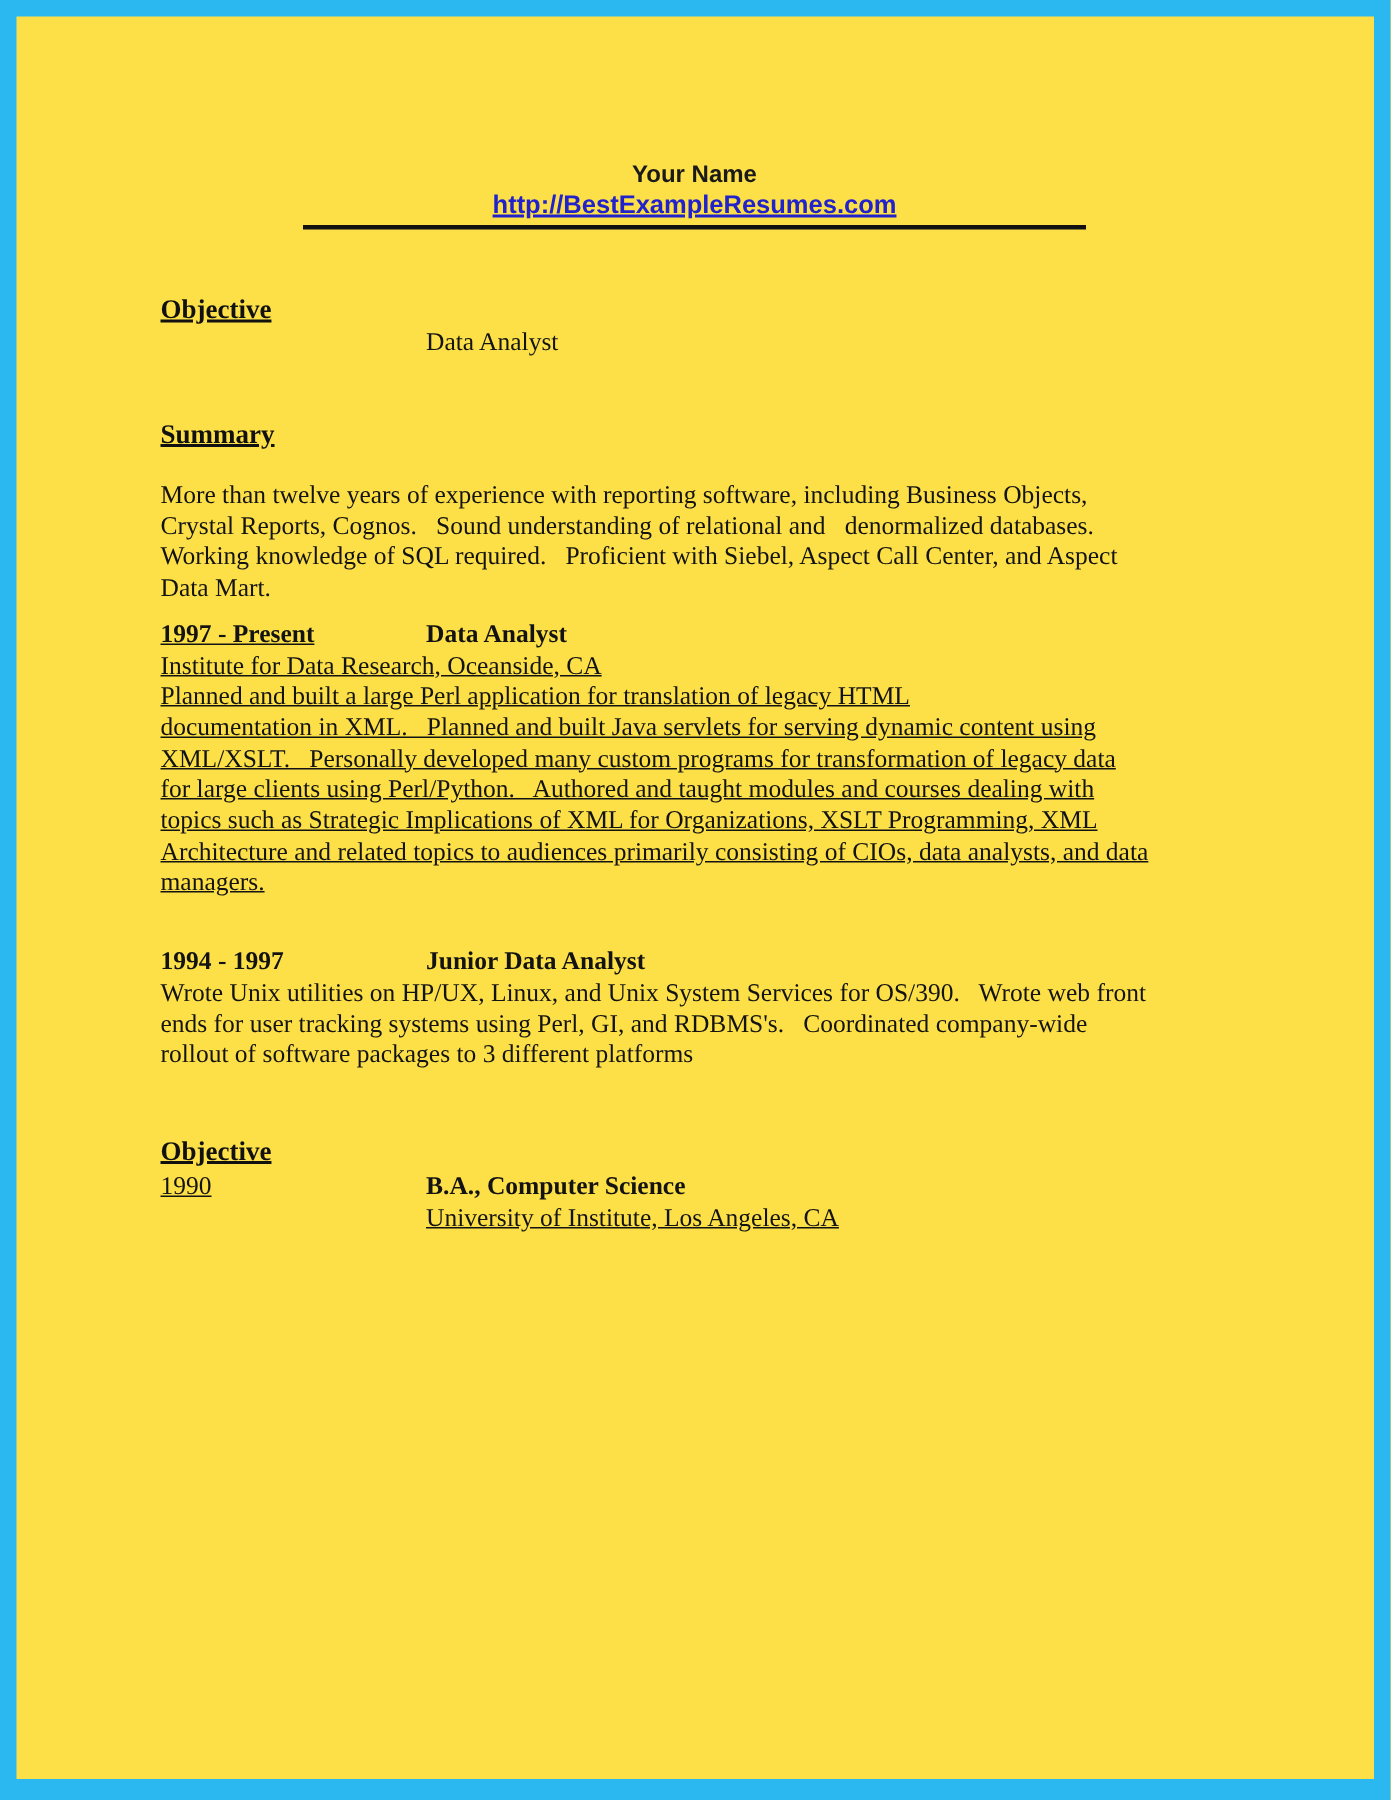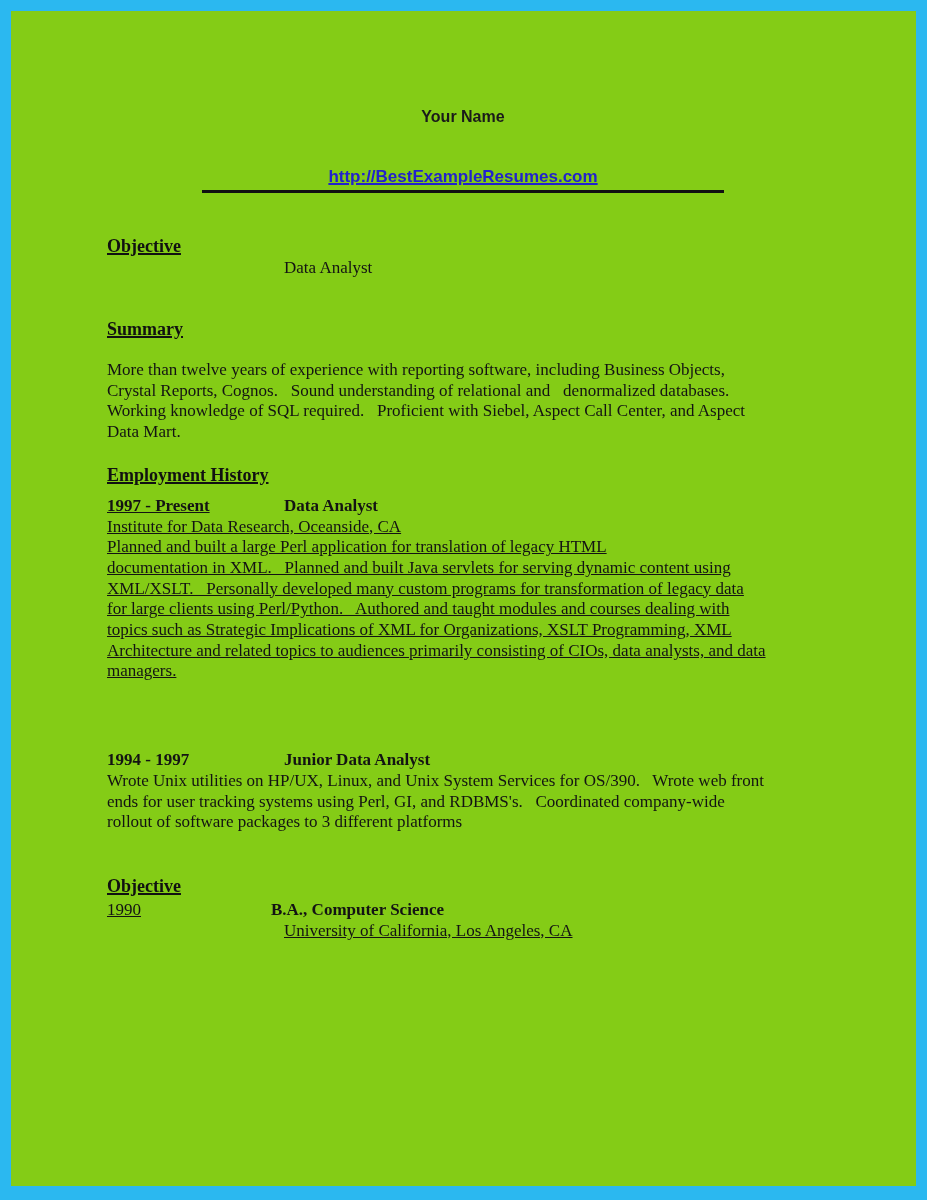--- a/index.html
+++ b/index.html
@@ -6,21 +6,21 @@
   body {
     width: 927px; height: 1200px;
     position: relative;
     background: var(--border-color, #2bb8f0);
     font-family: "Liberation Serif", serif;
     overflow: hidden;
   }
   .sheet {
     position: absolute;
     left: 11px; top: 11px; right: 11px; bottom: 14px;
-    background: #84cc16;
+    background: #fde047;
   }
   .content {
     position: absolute;
     left: 96px; top: 0;
     width: 712px;
     color: #131313;
   }
   
   .header { padding-top: 96px; text-align: center; }
   .header .name,
@@ -31,21 +31,20 @@
     color: #1a1a1a;
   }
   .header .website {
     display: inline-block;
     font-family: "Liberation Sans", sans-serif;
     font-weight: bold;
     font-size: 17px; line-height: 20px;
     color: var(--link-color, #2222cc);
     text-decoration: underline;
     text-decoration-thickness: 2px;
-    margin-top: 40px;
   }
   .rule {
     width: 522px; height: 3px;
     margin: 3px auto 0 auto;
     background: var(--rule-color, #111111);
   }
   
   h2.section-heading {
     margin: 0;
     font-size: 18px; line-height: 22px;
@@ -66,35 +65,35 @@
   }
   .para {
     margin: 0;
     font-size: 17px; line-height: 20.7px;
     white-space: pre;
   }
   .summary-para { margin-top: 20px; }
 
   .job { margin: 0; }
   .job-1 { margin-top: 10px; text-decoration: underline; }
-  .job-2 { margin-top: 68px; }
+  .job-2 { margin-top: 32px; }
   .job-title-row {
     position: relative;
     font-size: 17px; line-height: 20.7px;
     font-weight: bold;
   }
   .job-title-row .col2 { position: absolute; left: 177px; top: 0; }
   .job-company { font-size: 17px; line-height: 20.7px; }
 
   .edu-entry { position: relative; margin-top: 3px; text-decoration: underline; }
   .edu-year {
     font-size: 17px; line-height: 20.7px;
   }
   .edu-degree {
-    position: absolute; left: 164px; top: 0;
+    position: absolute; left: 177px; top: 0;
     font-size: 17px; line-height: 20.7px;
     font-weight: bold;
   }
   .edu-school {
     padding-left: 177px;
     font-size: 17px; line-height: 20.7px;
   }
 </style>
 </head>
 <body>
@@ -111,21 +110,20 @@
 
     <h2 class="section-heading h-objective">Objective</h2>
     <div class="objective-value">Data Analyst</div>
 
     <h2 class="section-heading h-summary">Summary</h2>
     <p class="para summary-para">More than twelve years of experience with reporting software, including Business Objects,
 Crystal Reports, Cognos.   Sound understanding of relational and   denormalized databases.
 Working knowledge of SQL required.   Proficient with Siebel, Aspect Call Center, and Aspect
 Data Mart.</p>
 
-    <h2 class="section-heading h-employment">Employment History</h2>
 
     <div class="job job-1">
       <div class="job-title-row">
         <span class="col1">1997 - Present</span>
         <span class="col2">Data Analyst</span>
       </div>
       <div class="job-company">Institute for Data Research, Oceanside, CA</div>
       <p class="para">Planned and built a large Perl application for translation of legacy HTML
 documentation in XML.   Planned and built Java servlets for serving dynamic content using
 XML/XSLT.   Personally developed many custom programs for transformation of legacy data
@@ -143,17 +141,17 @@
       <p class="para">Wrote Unix utilities on HP/UX, Linux, and Unix System Services for OS/390.   Wrote web front
 ends for user tracking systems using Perl, GI, and RDBMS's.   Coordinated company-wide
 rollout of software packages to 3 different platforms</p>
     </div>
 
     <h2 class="section-heading h-education">Objective</h2>
 
     <div class="edu-entry">
       <div class="edu-year">1990</div>
       <div class="edu-degree">B.A., Computer Science</div>
-      <div class="edu-school">University of California, Los Angeles, CA</div>
+      <div class="edu-school">University of Institute, Los Angeles, CA</div>
     </div>
 
   </div>
 </div>
 
 </body></html>

